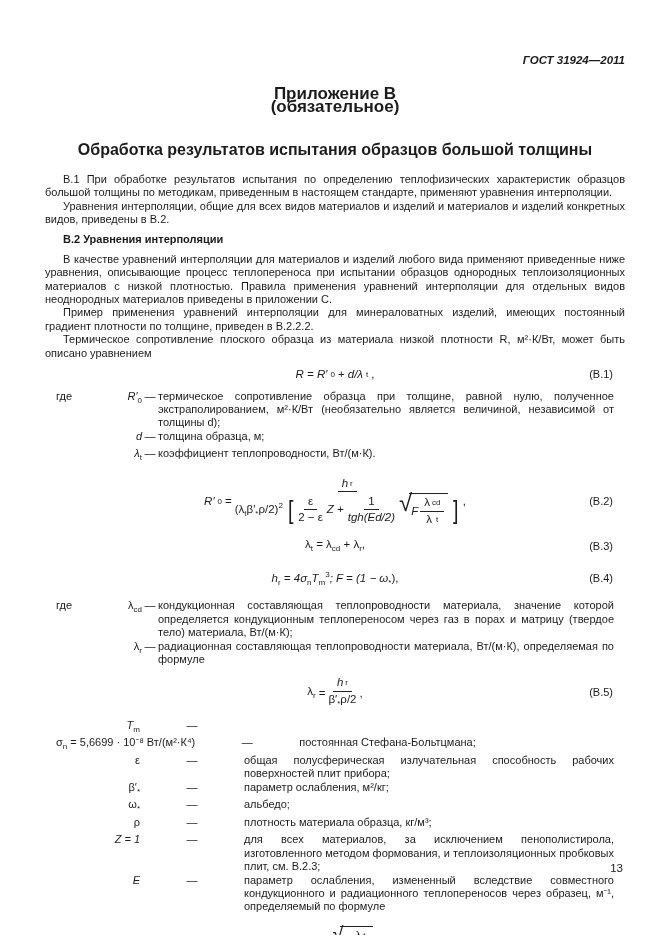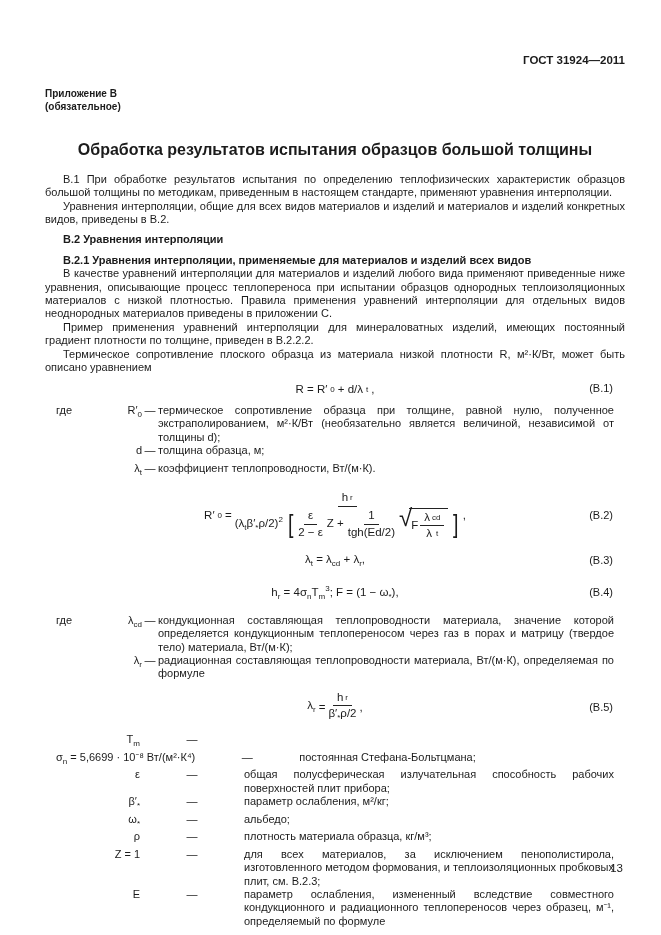--- a/index.html
+++ b/index.html
@@ -2,27 +2,27 @@
 <html><head>
 <meta charset="utf-8">
 <style>
   html,body{margin:0;padding:0;background:#e8e8e8;}
   .page{
     width:661px;height:935px;background:#ffffff;margin:0 auto;
     font-family:"Liberation Sans",sans-serif;color:#1b1b1b;
     box-sizing:border-box;padding:54px 36px 0 45px;position:relative;
     font-size:11px;line-height:13.4px;
   }
-  .doc-code{ text-align:right; font-weight:bold; font-size:11.5px; margin-bottom:20px;}
-  .annex{ text-align:left; font-weight:bold; font-size:10px; line-height:13px; margin-bottom:30px;}
+  .doc-code{ text-align:right; font-weight:bold; font-size:11.5px; margin-bottom:20px;font-style:italic;}
+  .annex{ text-align:center; font-weight:bold; font-size:17px; line-height:13px; margin-bottom:30px;}
   .title{ text-align:center; font-weight:bold; font-size:16px; margin-bottom:16px;}
   p.body-p{ margin:0; text-indent:18px; text-align:justify;}
   .h-bold{ font-weight:bold; margin:7px 0 6px 0; text-indent:18px;}
   .h-bold2{ font-weight:bold; margin:7px 0 0 0; text-indent:18px;}
-  .mvar{ }
+  .mvar{ font-style:italic; }
   sub{ font-size:8px; }
   sup{ font-size:8px; }
   
   .formula-row{ position:relative; display:flex; align-items:center; justify-content:center; }
   .f-body{ display:inline-flex; align-items:center; gap:3px; font-size:11.5px;}
   .f-label{ position:absolute; right:12px; top:50%; transform:translateY(-50%);}
   .frac{ display:inline-flex; flex-direction:column; align-items:center; text-align:center; vertical-align:middle;}
   .frac > .num{ border-bottom:1px solid #222; padding:0 4px 1px; display:inline-flex; align-items:flex-end; justify-content:center; gap:2px;}
   .frac > .den{ padding-top:1px; display:inline-flex; align-items:center; justify-content:center; gap:4px;}
   .bracket{ font-size:26px; font-weight:300; line-height:0; transform:scaleX(.75); }
@@ -55,21 +55,20 @@
     <div>Приложение В</div>
     <div>(обязательное)</div>
   </div>
 
   <div class="title">Обработка результатов испытания образцов большой толщины</div>
 
   <p class="body-p">В.1 При обработке результатов испытания по определению теплофизических характеристик образцов большой толщины по методикам, приведенным в настоящем стандарте, применяют уравнения интерполяции.</p>
   <p class="body-p">Уравнения интерполяции, общие для всех видов материалов и изделий и материалов и изделий конкретных видов, приведены в В.2.</p>
 
   <div class="h-bold">В.2 Уравнения интерполяции</div>
-  <div class="h-bold2">В.2.1 Уравнения интерполяции, применяемые для материалов и изделий всех видов</div>
 
   <p class="body-p">В качестве уравнений интерполяции для материалов и изделий любого вида применяют приведенные ниже уравнения, описывающие процесс теплопереноса при испытании образцов однородных теплоизоляционных материалов с низкой плотностью. Правила применения уравнений интерполяции для отдельных видов неоднородных материалов приведены в приложении С.</p>
   <p class="body-p">Пример применения уравнений интерполяции для минераловатных изделий, имеющих постоянный градиент плотности по толщине, приведен в В.2.2.2.</p>
   <p class="body-p">Термическое сопротивление плоского образца из материала низкой плотности R, м²·К/Вт, может быть описано уравнением</p>
 
   <div class="sp8"></div>
 
   <div class="formula-row">
     <span class="f-body">
       <span class="mvar">R = R′</span>

